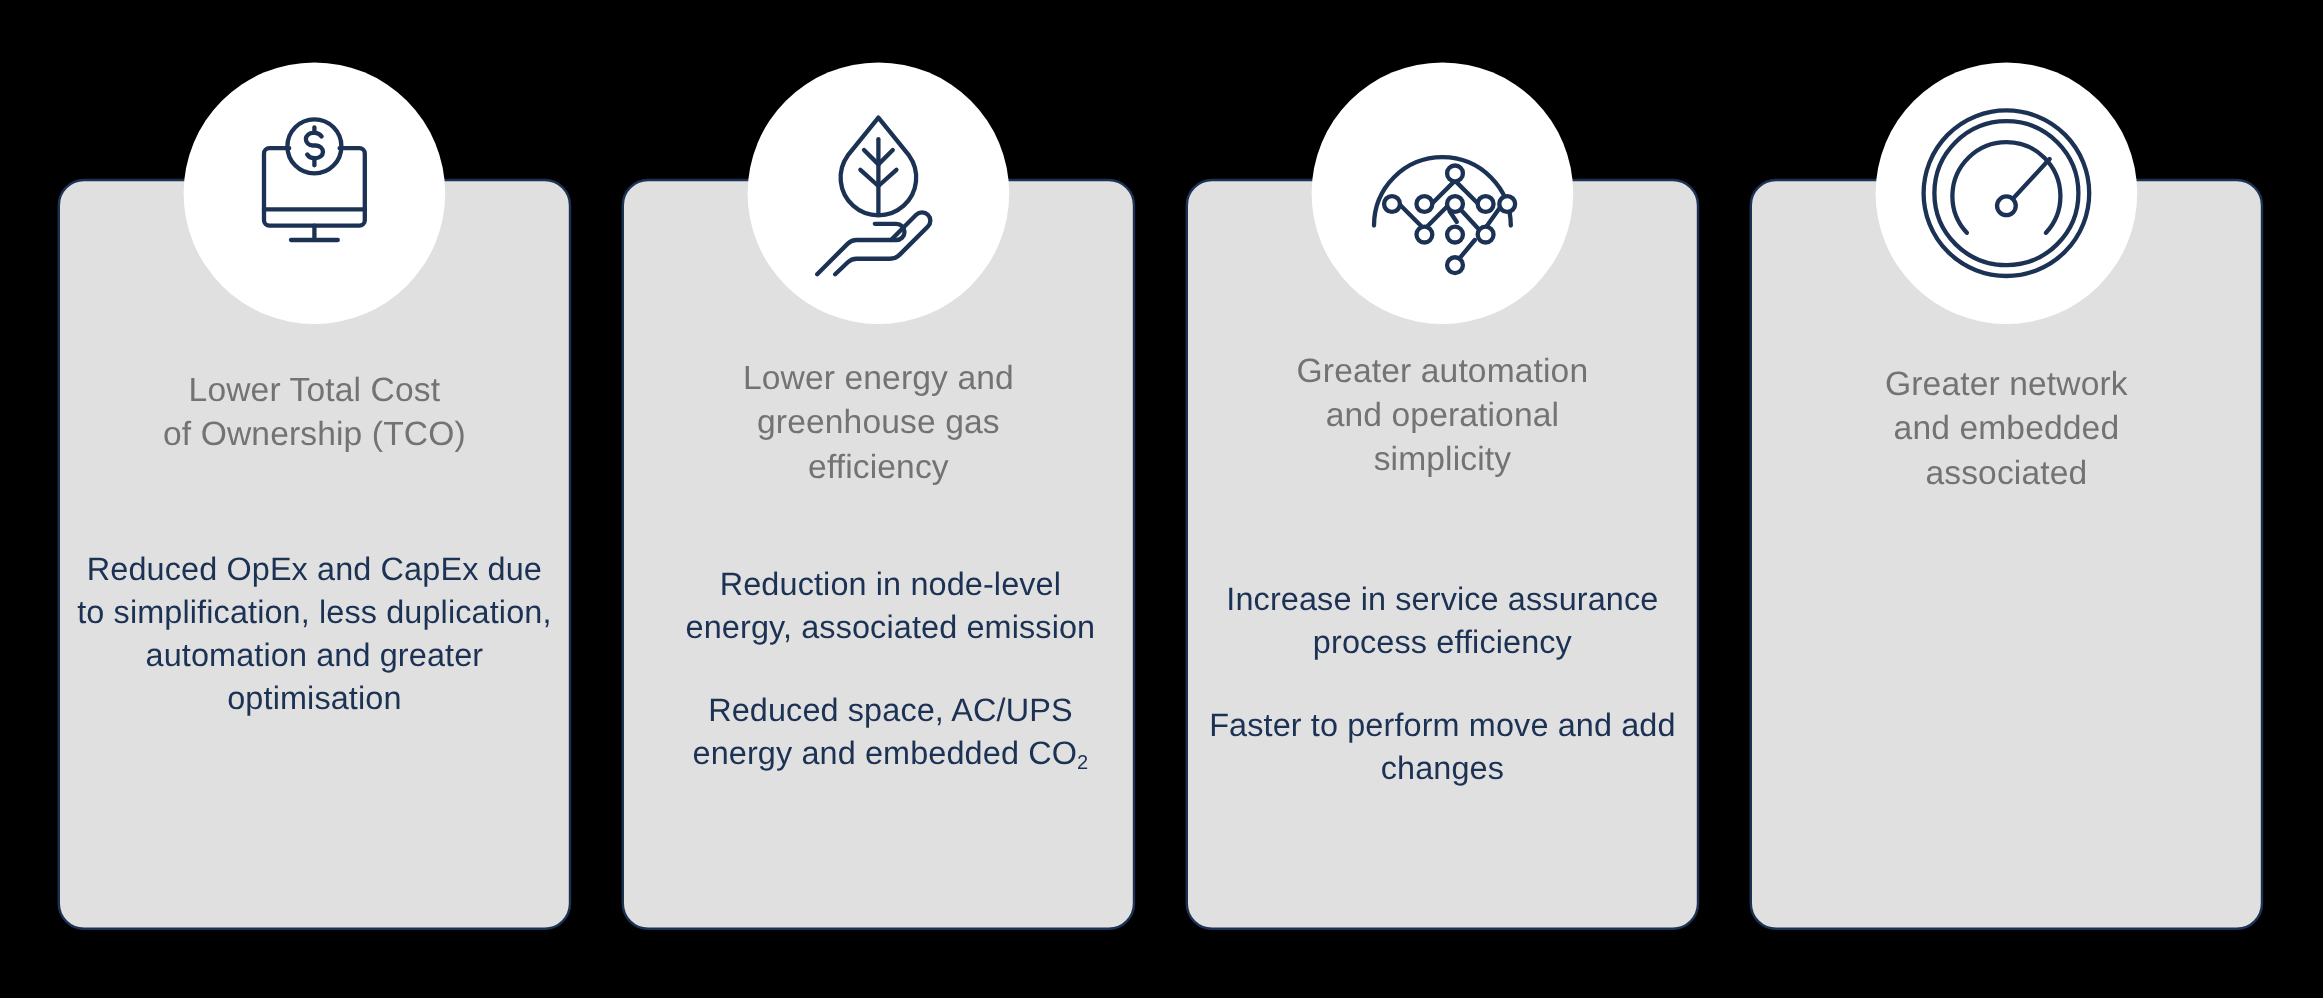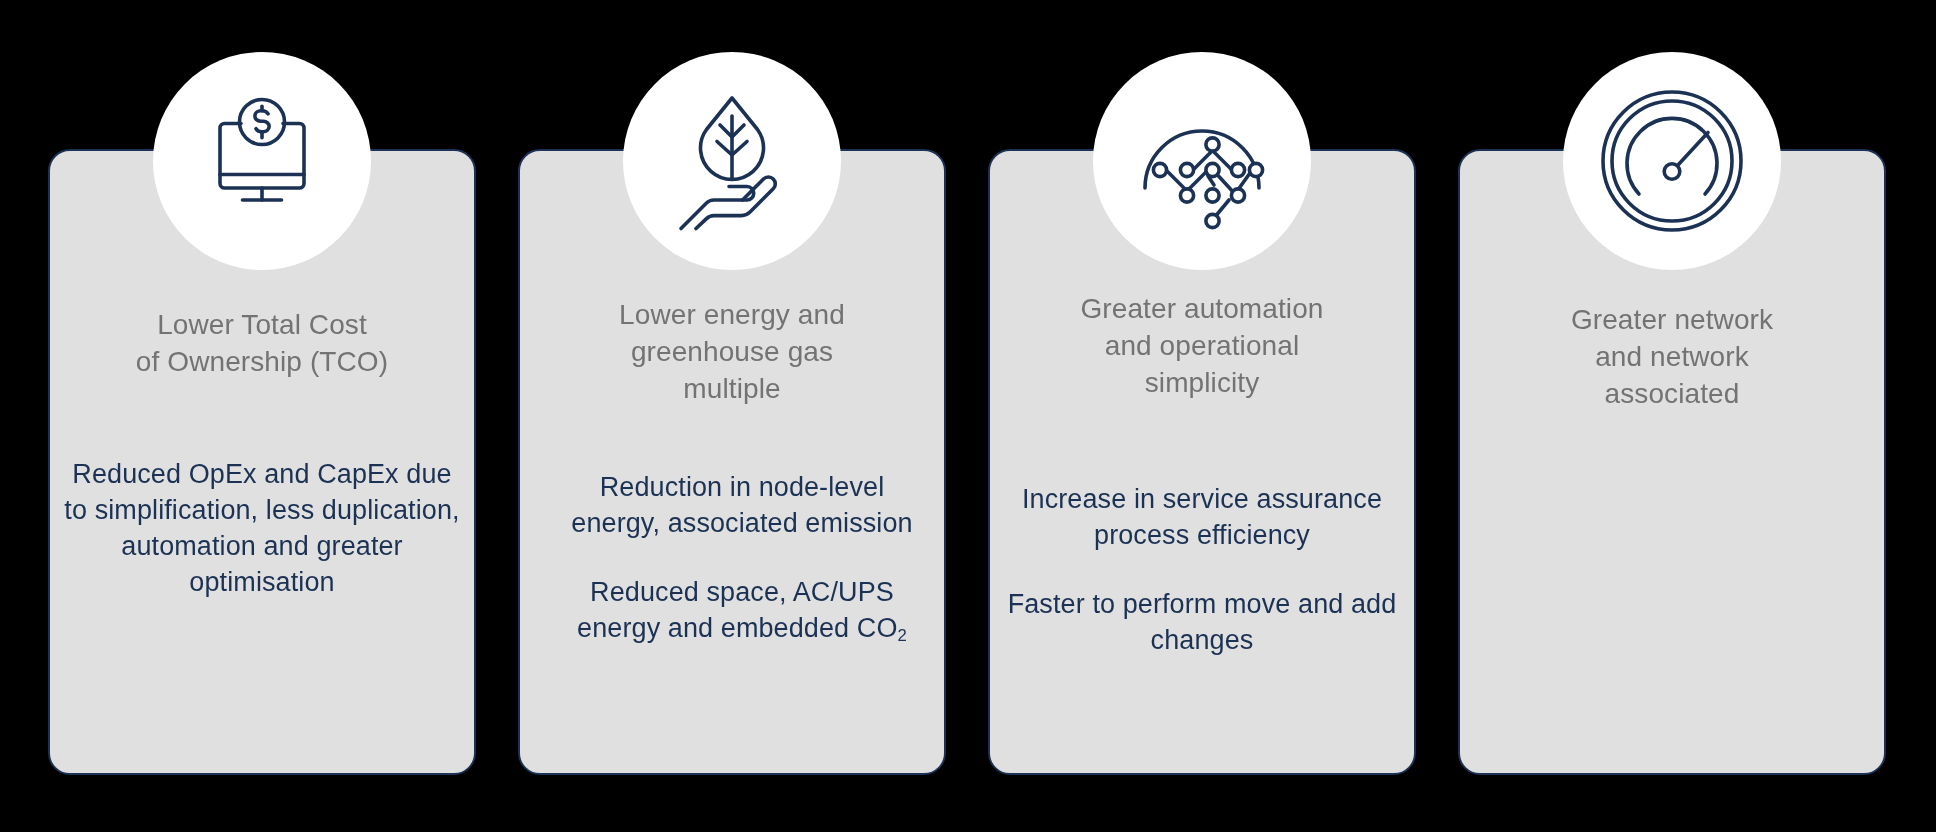--- a/index.html
+++ b/index.html
@@ -114,21 +114,21 @@
         <p class="card-para">Reduced OpEx and CapEx due to simplification, less duplication, automation and greater optimisation</p>
       </div>
     </div>
   </div>
 
   <div class="card card-2">
     <div class="card-body">
       <div class="card-title">
         <span>Lower energy and</span><br>
         <span>greenhouse gas</span><br>
-        <span>multiple</span>
+        <span>efficiency</span>
       </div>
       <div class="card-paras">
         <p class="card-para">Reduction in node-level energy, associated emission</p>
         <p class="card-para">Reduced space, AC/UPS energy and embedded CO<sub>2</sub></p>
       </div>
     </div>
   </div>
 
   <div class="card card-3">
     <div class="card-body">
@@ -141,21 +141,21 @@
         <p class="card-para">Increase in service assurance process efficiency</p>
         <p class="card-para">Faster to perform move and add changes</p>
       </div>
     </div>
   </div>
 
   <div class="card card-4">
     <div class="card-body">
       <div class="card-title">
         <span>Greater network</span><br>
-        <span>and network</span><br>
+        <span>and embedded</span><br>
         <span>associated</span>
       </div>
     </div>
   </div>
 
   <div class="icon-circle icon-circle-1">
     <svg viewBox="0 0 100 100" fill="none" stroke="#1c3254" stroke-width="2.4" stroke-linecap="round" stroke-linejoin="round">
       <path d="M36 25 H25 a3 3 0 0 0 -3 3 V65 a3 3 0 0 0 3 3 H75 a3 3 0 0 0 3 -3 V28 a3 3 0 0 0 -3 -3 H64"></path>
       <line x1="22" y1="59" x2="78" y2="59"></line>
       <line x1="50" y1="68" x2="50" y2="76"></line>

